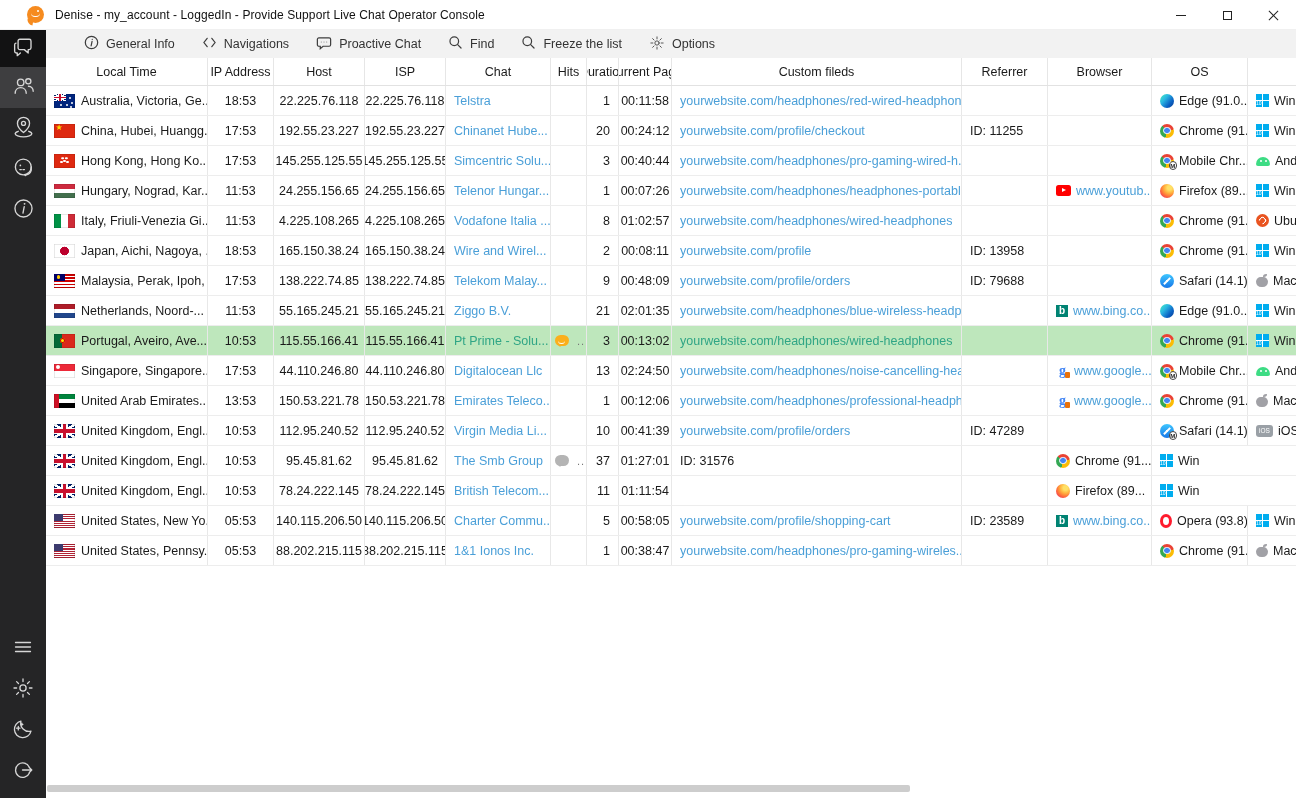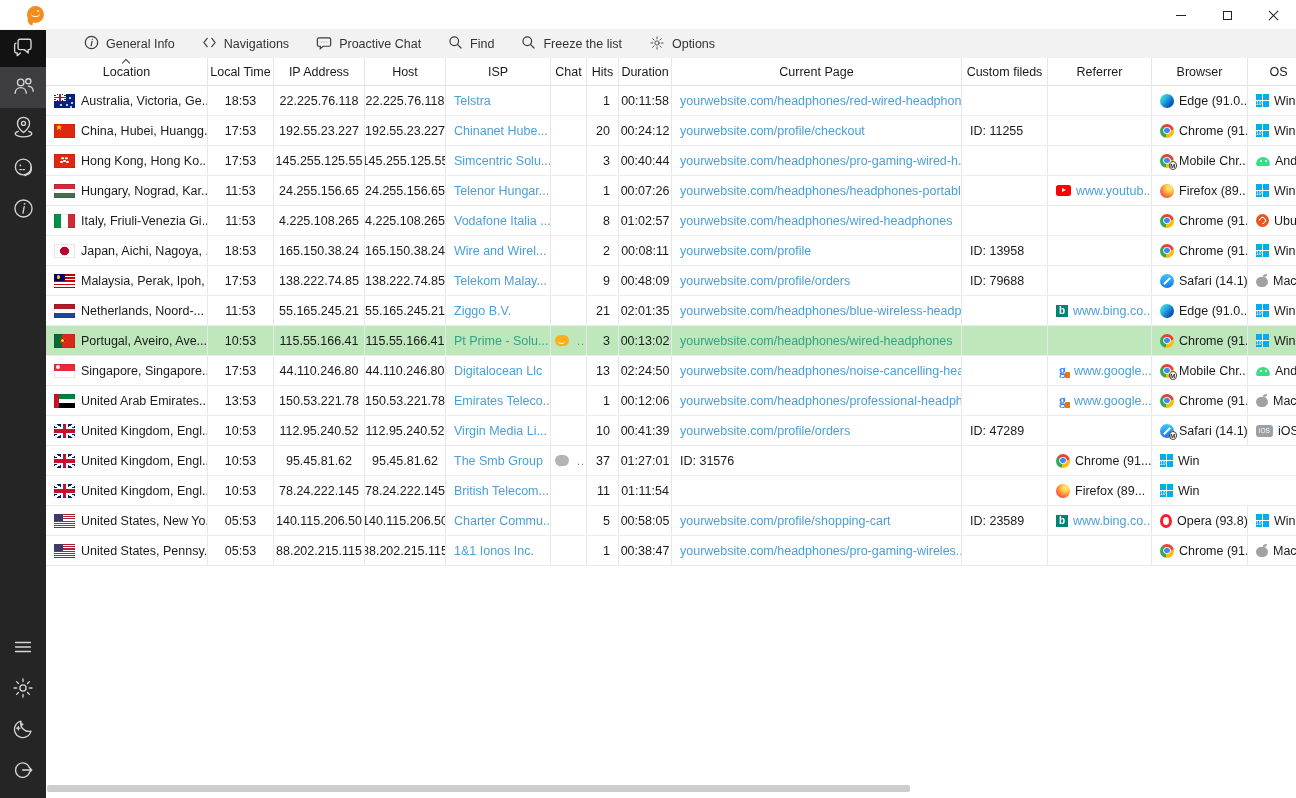--- a/index.html
+++ b/index.html
@@ -118,20 +118,21 @@
 </head>
 <body>
 
 <div class="titlebar">
   <span class="app-logo">
       <i class="tail"></i>
       <i class="bub"></i>
       <i class="face"></i>
       <i class="eye"></i>
     </span>
+  <span class="title-text">Denise - my_account - LoggedIn -  Provide Support Live Chat Operator Console</span>
   <div class="win-controls">
     <div class="win-btn">
         <span class="glyph-min"></span>
       </div>
     <div class="win-btn">
         <span class="glyph-max"></span>
       </div>
     <div class="win-btn">
         <span class="glyph-close"></span>
       </div>
@@ -245,24 +246,20 @@
         <div class="tb-item">
           <span><svg width="16" height="16" viewBox="0 0 24 24" stroke-width="1.7">
               <circle cx="12" cy="12" r="3.2"></circle>
               <path d="M12 2.8v3M12 18.2v3M2.8 12h3M18.2 12h3M5.5 5.5l2.1 2.1M16.4 16.4l2.1 2.1M18.5 5.5l-2.1 2.1M7.6 16.4l-2.1 2.1"></path>
             </svg></span>
           <span>Options</span>
         </div>
       </div>
     <div class="thead" id="thead">
         <div class="hcell">
-          <span class="sort-caret"></span>
-          <span>Location</span>
-        </div>
-        <div class="hcell">
           <span>Local Time</span>
         </div>
         <div class="hcell">
           <span>IP Address</span>
         </div>
         <div class="hcell">
           <span>Host</span>
         </div>
         <div class="hcell">
           <span>ISP</span>

